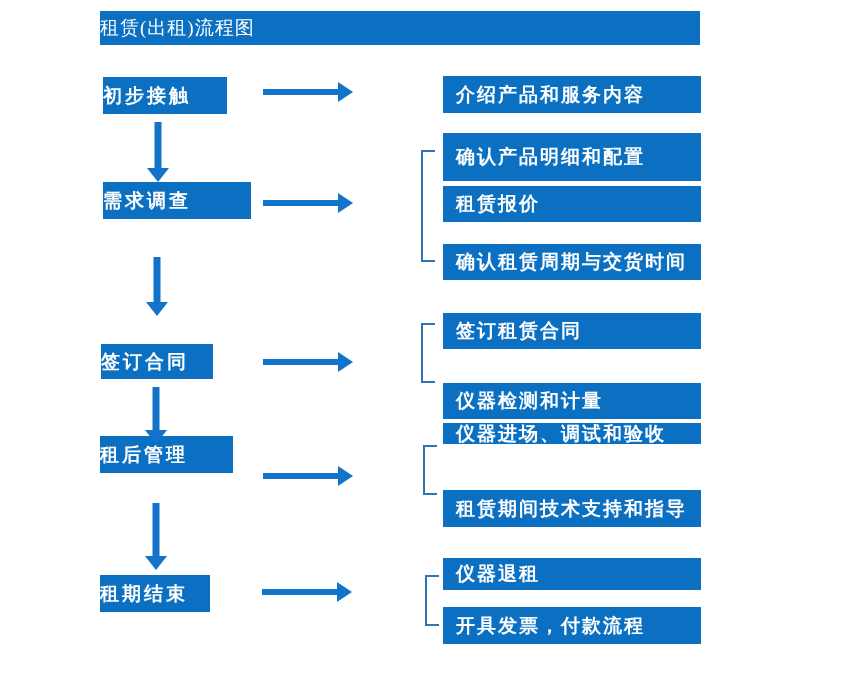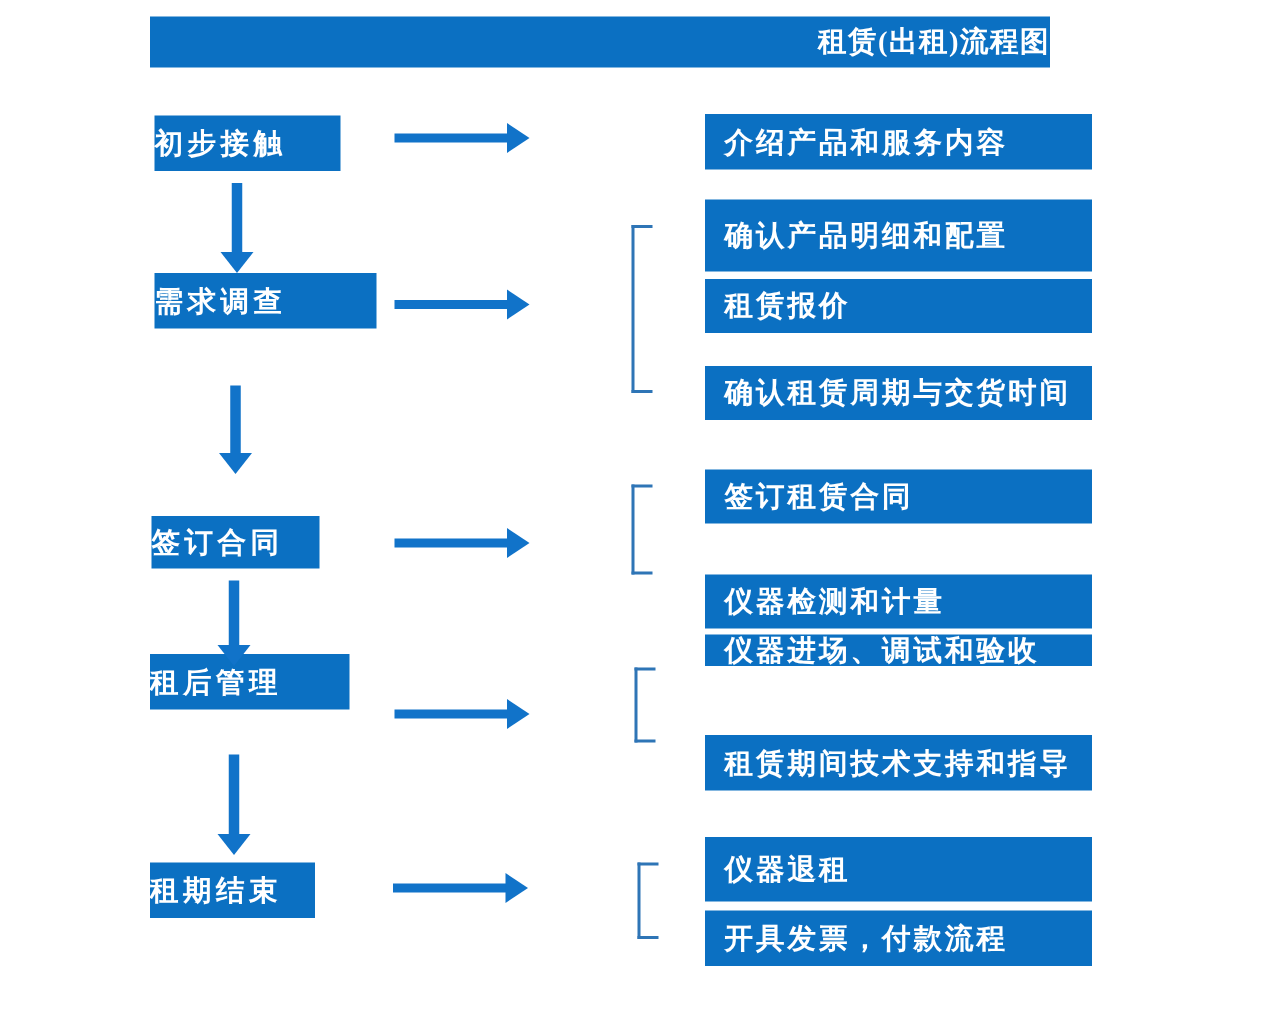--- a/index.html
+++ b/index.html
@@ -13,38 +13,38 @@
     position:relative;
     width:844px;height:688px;
     background:#ffffff;
     overflow:hidden;
     font-family:"Liberation Serif","DejaVu Serif",serif;
   }
   .title-bar{
     position:absolute;left:100px;top:11px;width:600px;height:34px;
     background:var(--box-blue);
     color:var(--text-white);
-    display:flex;align-items:center;justify-content:flex-end;
-    font-size:19px;font-weight:bold;letter-spacing:1px;
+    display:flex;align-items:center;justify-content:flex-start;
+    font-size:19px;font-weight:normal;letter-spacing:1px;
   }
   .box{
     position:absolute;
     background:var(--box-blue);
     color:var(--text-white);
     font-weight:bold;
     display:flex;align-items:center;
     box-sizing:border-box;
     white-space:nowrap;
   }
   .left-box{
     font-size:19px;letter-spacing:3px;
   }
   .right-box{
     font-size:19px;letter-spacing:2px;padding-left:13px;
-    width:258px;left:443px;margin-left:27px;
+    width:258px;left:443px;
   }
   
   .varrow{position:absolute;width:24px;}
   .varrow .shaft{
     position:absolute;left:50%;top:0;transform:translateX(-50%);
     width:7px;background:var(--arrow-blue);
   }
   .varrow .head{
     position:absolute;left:50%;bottom:0;transform:translateX(-50%);
     width:0;height:0;
@@ -132,16 +132,16 @@
   <div class="bracket" style="left:425px;top:575px;height:51px"></div>
 
   <div class="box right-box" style="top:76px;height:37px">介绍产品和服务内容</div>
   <div class="box right-box" style="top:133px;height:48px">确认产品明细和配置</div>
   <div class="box right-box" style="top:186px;height:36px">租赁报价</div>
   <div class="box right-box" style="top:244px;height:36px">确认租赁周期与交货时间</div>
   <div class="box right-box" style="top:313px;height:36px">签订租赁合同</div>
   <div class="box right-box" style="top:383px;height:36px">仪器检测和计量</div>
   <div class="box right-box" style="top:423px;height:21px">仪器进场、调试和验收</div>
   <div class="box right-box" style="top:490px;height:37px">租赁期间技术支持和指导</div>
-  <div class="box right-box" style="top:558px;height:43px">仪器退租</div>
+  <div class="box right-box" style="top:558px;height:32px">仪器退租</div>
   <div class="box right-box" style="top:607px;height:37px">开具发票，付款流程</div>
 
 </div>
 
 </body></html>

